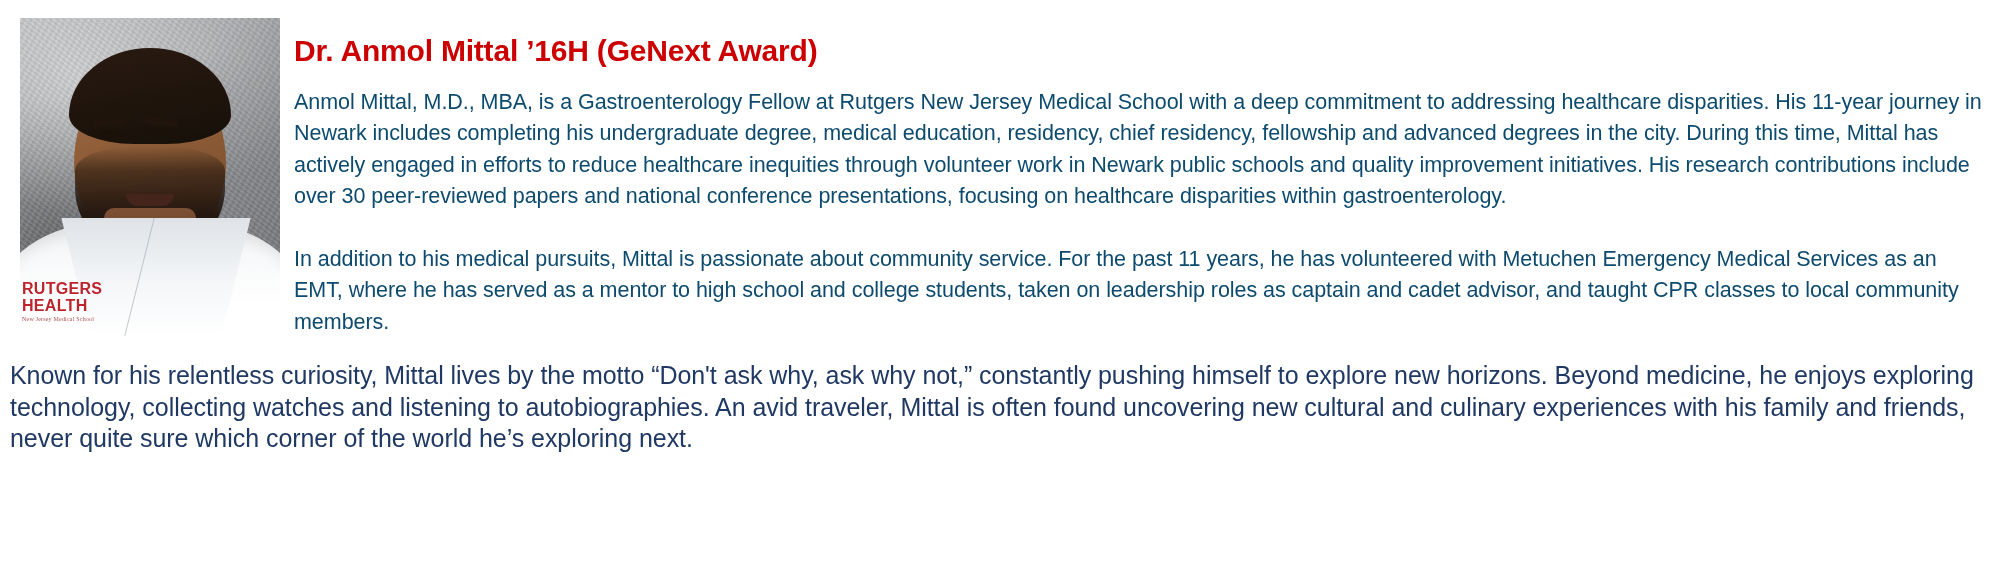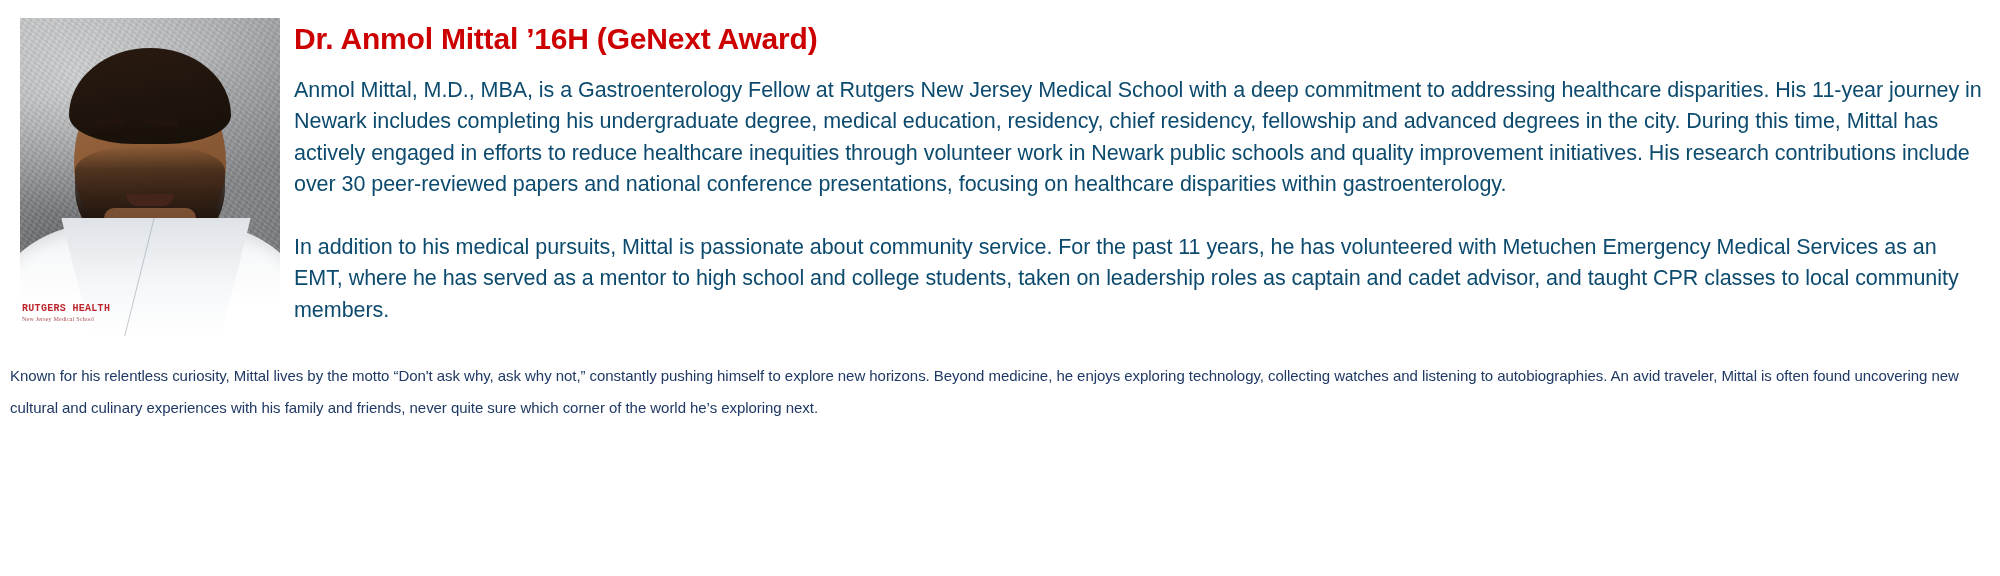--- a/index.html
+++ b/index.html
@@ -176,40 +176,40 @@
     position: absolute;
     left: 2px;
     bottom: 14px;
     width: 104px;
     text-align: left;
     line-height: 1.05;
     pointer-events: none;
   }
   .coat-logo .l1 {
     display: block;
-    font-family: Liberation Mono, monospace;
+    font-family: Liberation Sans, sans-serif;
     font-weight: 700;
-    font-size: 10px;
+    font-size: 16px;
     letter-spacing: .3px;
     color: #b8121b;
     opacity: .92;
   }
   .coat-logo .l2 {
     display: block;
     font-family: "Liberation Serif", serif;
     font-size: 6px;
     letter-spacing: .2px;
     color: #9d2a2f;
     opacity: .85;
     margin-top: 1px;
   }
 
   
   .content {
-    padding: 4px 14px 0 0;
+    padding: 16px 14px 0 0;
   }
   .bio-heading {
     margin: 0;
     padding: 18px 0 0 0;
     color: #CC0000;
     font-family: "Liberation Sans", sans-serif;
     font-weight: 700;
     font-size: 30px;
     line-height: 1.15;
     letter-spacing: -0.2px;
@@ -224,21 +224,21 @@
     letter-spacing: -0.05px;
   }
   .bio-para.p1 { padding-top: 18px; }
   .bio-para.p2 { padding-top: 31px; margin-left: 28px; }
   .bio-bottom {
     clear: both;
     margin: 0;
     padding: 18px 18px 0 10px;
     color: #1F3864;
     font-family: "Liberation Sans", sans-serif;
-    font-size: 15px;
+    font-size: 25px;
     line-height: 31.5px;
     letter-spacing: -0.05px;
   }
 </style>
 </head>
 <body>
 
 <div class="page">
 
   <figure class="portrait">

